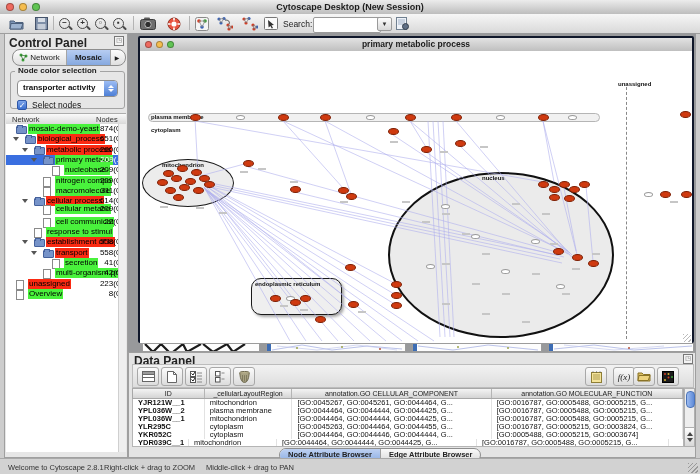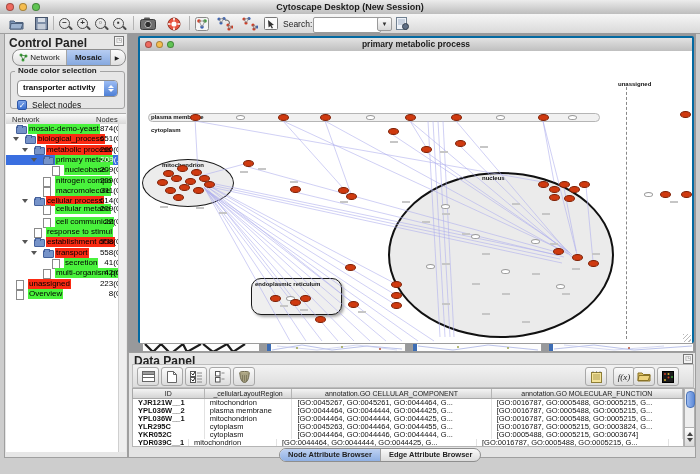--- a/index.html
+++ b/index.html
@@ -58,21 +58,21 @@
   .tfolder{position:absolute;top:2px;width:9px;height:6px;background:#7693c9;border:1px solid #45619c;border-radius:1px;}
   .tfolder::before{content:"";position:absolute;left:0;top:-2px;width:4px;height:2px;background:#7693c9;border:1px solid #45619c;border-bottom:none;}
   .tfile{position:absolute;top:1px;width:6px;height:8px;background:#fff;border:1px solid #8a8a8a;}
   .tchip{position:absolute;top:0px;height:10px;font-size:8px;line-height:10px;color:#000;padding:0 1px;white-space:nowrap;}
   .chip-green{background:#49f23c;} .chip-red{background:#fb2a12;color:#000;}
   .tcount{position:absolute;right:3px;top:0;font-size:8px;line-height:10px;color:#000;}
   .trow.sel .tcount{color:#fff;}
   .tree-scroll{left:113px;top:90px;width:7px;height:328px;background:#efefef;border-left:1px solid #cfcfcf;}
   
   .desktop{left:128px;top:33px;width:568px;height:319px;background:#98999b;}
-  .netwin{left:10px;top:3px;width:556px;height:307px;border:2px solid #0369a1;border-radius:2px;
+  .netwin{left:10px;top:3px;width:556px;height:307px;border:2px solid #0f172a;border-radius:2px;
     background:#fff;box-sizing:border-box;}
   .netwin-title{left:0;top:0;width:100%;height:13px;background:linear-gradient(#e2e2e2,#bfbfbf);
     border-bottom:1px solid #949494;}
   .netwin-title .title-text{font-size:8.5px;line-height:13px;}
   .wlight{width:7px;height:7px;border-radius:50%;top:3px;border:1px solid rgba(0,0,0,.3);box-sizing:border-box;}
   .canvas{left:0;top:13px;width:552px;height:292px;background:#fff;overflow:hidden;}
   .region-label{position:absolute;font-size:6px;font-weight:bold;color:#111;white-space:nowrap;z-index:3;}
   .band{position:absolute;left:8px;top:62px;width:452px;height:9px;background:#f1f1f1;
     border:1px solid #b5b5b5;border-radius:5px;box-sizing:border-box;z-index:1;}
   .mito{position:absolute;left:2px;top:108px;width:92px;height:48px;border-radius:50%;
@@ -674,14 +674,20 @@
         <i style="border-bottom:4px solid #444"></i>
         <i style="border-top:4px solid #444"></i>
       </div>
     </div>
     <div class="abs dp-tabs" id="dp-tabs" style="left:150px">
         <div class="dp-tab sel">Node Attribute Browser</div>
         <div class="dp-tab">Edge Attribute Browser</div>
       </div>
   </div>
 
+  <div class="abs statusbar">
+    <span style="left:8px">Welcome to Cytoscape 2.8.1</span>
+    <span style="left:104px">Right-click + drag to ZOOM</span>
+    <span style="left:206px">Middle-click + drag to PAN</span>
+    <div class="win-grip"></div>
+  </div>
 
 </div>
 
 </body></html>

